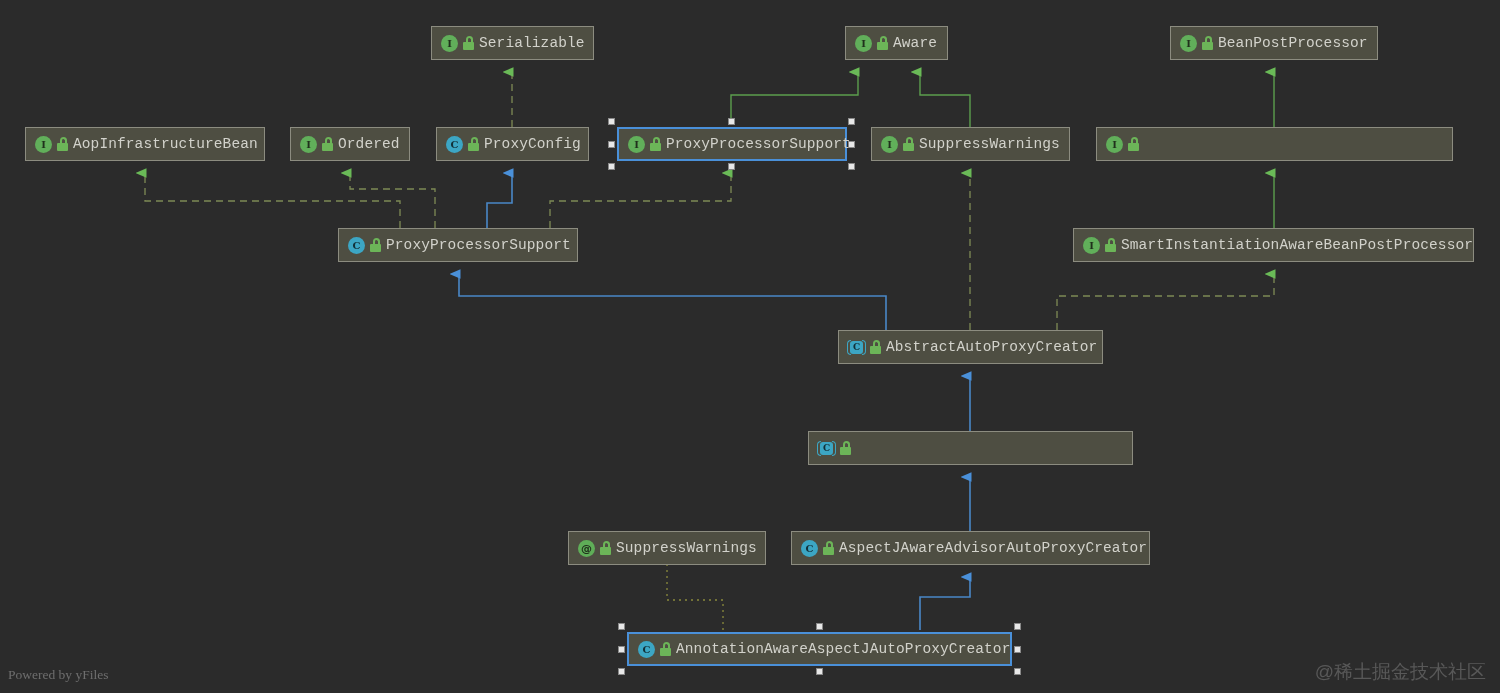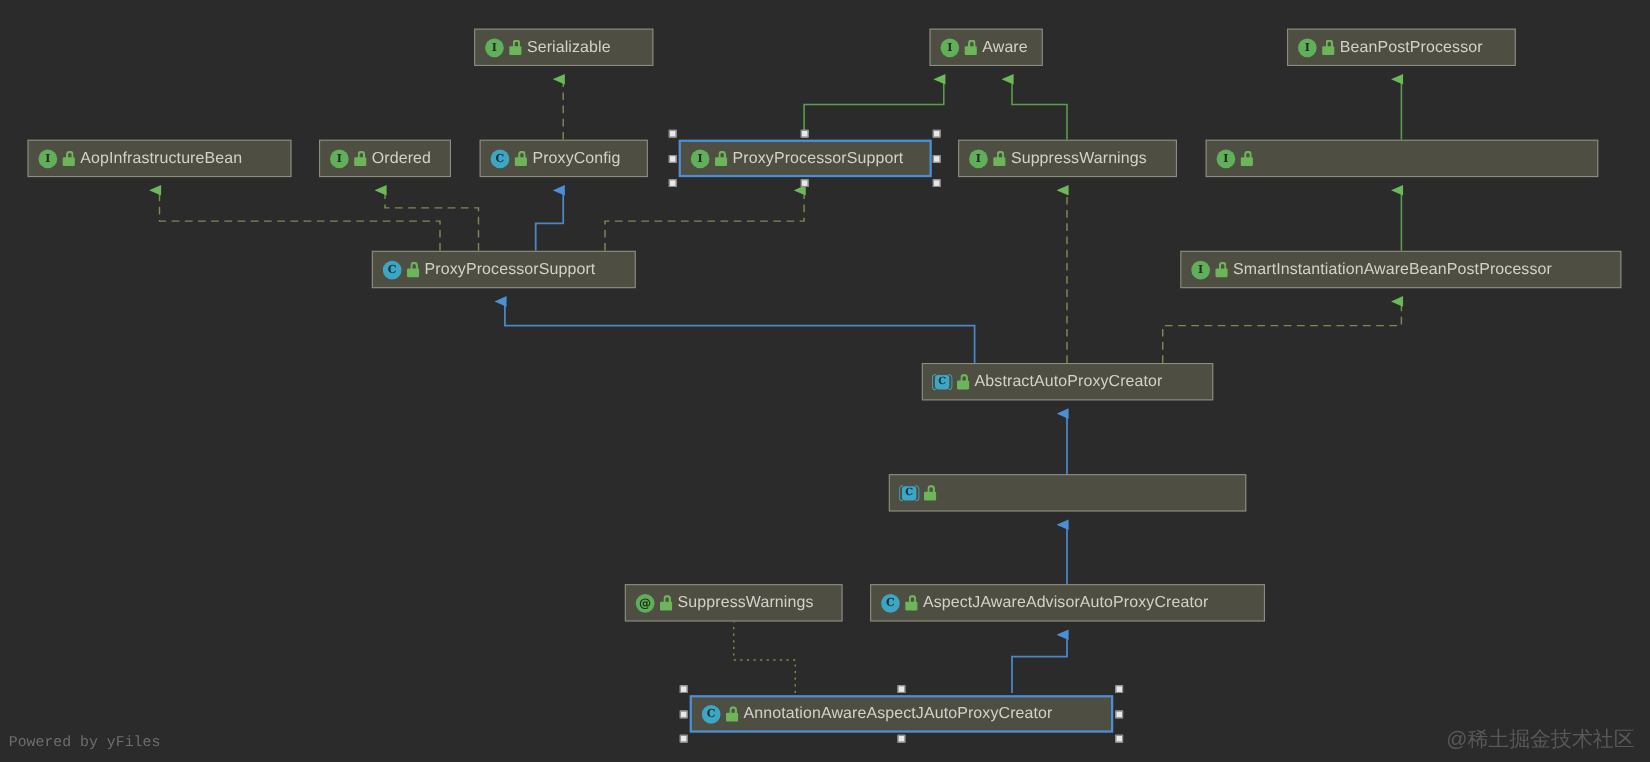--- a/index.html
+++ b/index.html
@@ -32,21 +32,21 @@
     align-items: center;
     padding: 0 9px;
     white-space: nowrap;
   }
   .node.selected {
     border: 2px solid #4a90d9;
   }
   .node .label {
     color: #d2d2cb;
     font-size: 14.5px;
-    font-family: Liberation Sans, sans-serif;
+    font-family: Liberation Mono, monospace;
     letter-spacing: 0.1px;
     margin-left: 4px;
     padding-right: 6px;
   }
   
   .badge {
     width: 17px;
     height: 17px;
     flex: 0 0 17px;
     position: relative;
@@ -115,21 +115,21 @@
     background: #e8e8e8;
     border: 1px solid #8a8a8a;
     box-sizing: border-box;
   }
   .watermark-left {
     position: absolute;
     left: 8px;
     bottom: 10px;
     color: #6e6e6e;
     font-size: 13.5px;
-    font-family: Liberation Mono, monospace;
+    font-family: Liberation Serif, serif;
   }
   .watermark-right {
     position: absolute;
     right: 14px;
     bottom: 8px;
     color: #585858;
     font-size: 19px;
     font-family: Liberation Sans, sans-serif;
   }
 </style>

